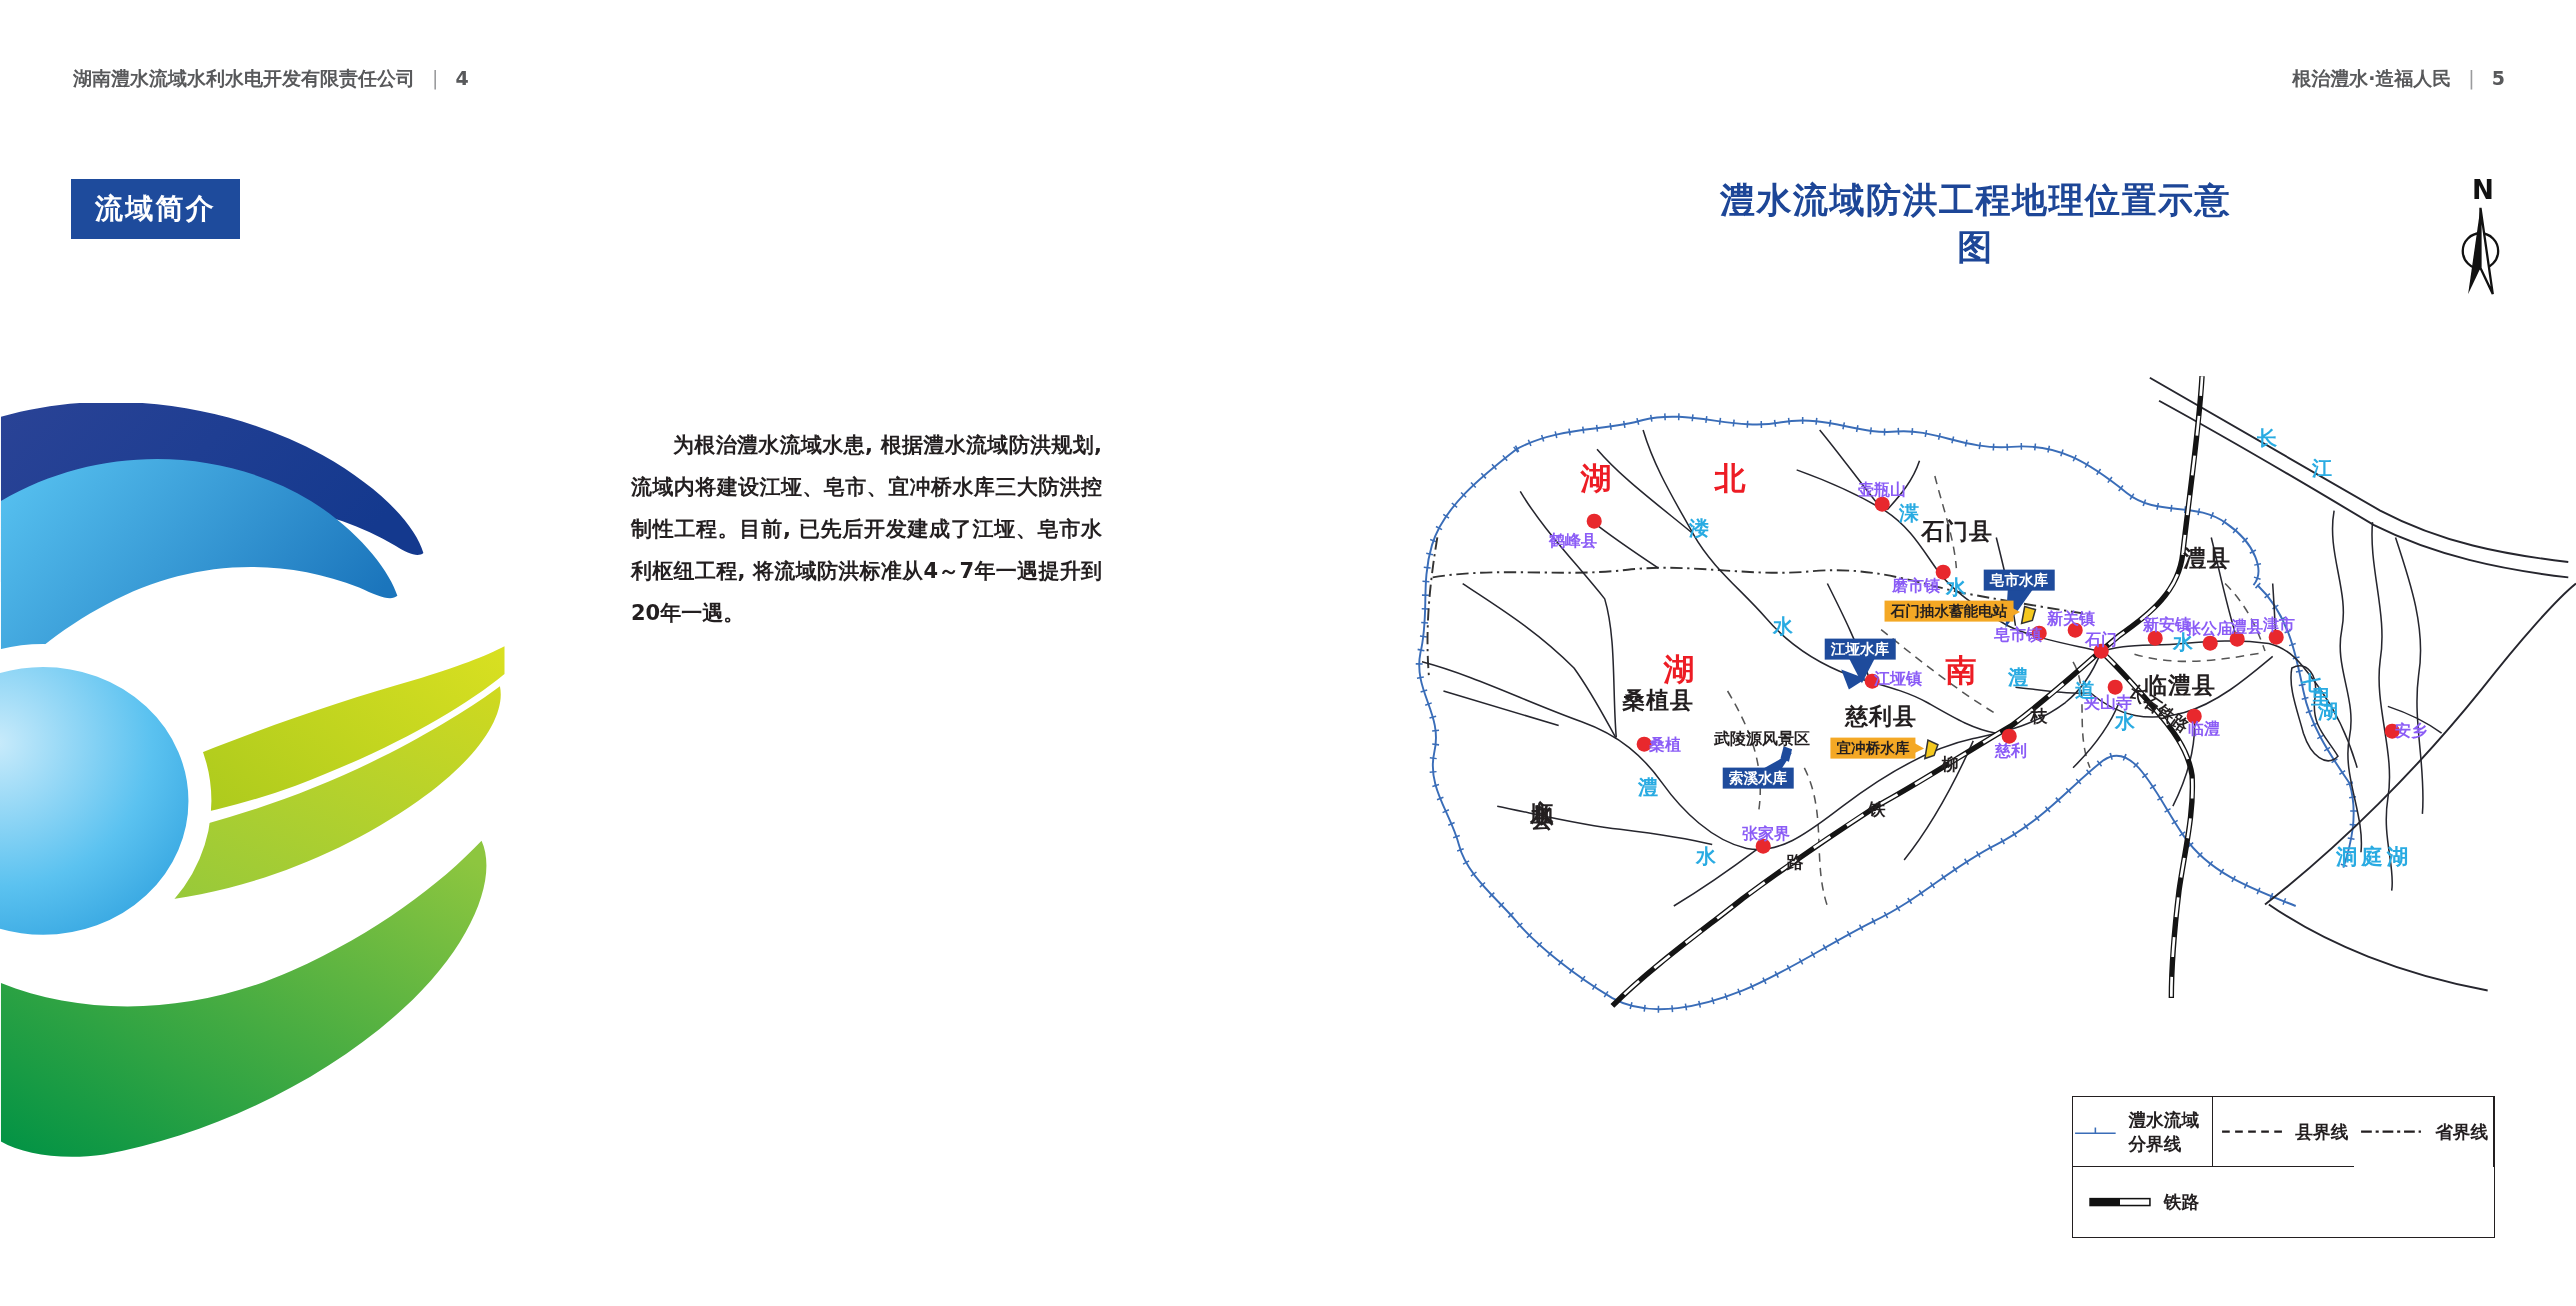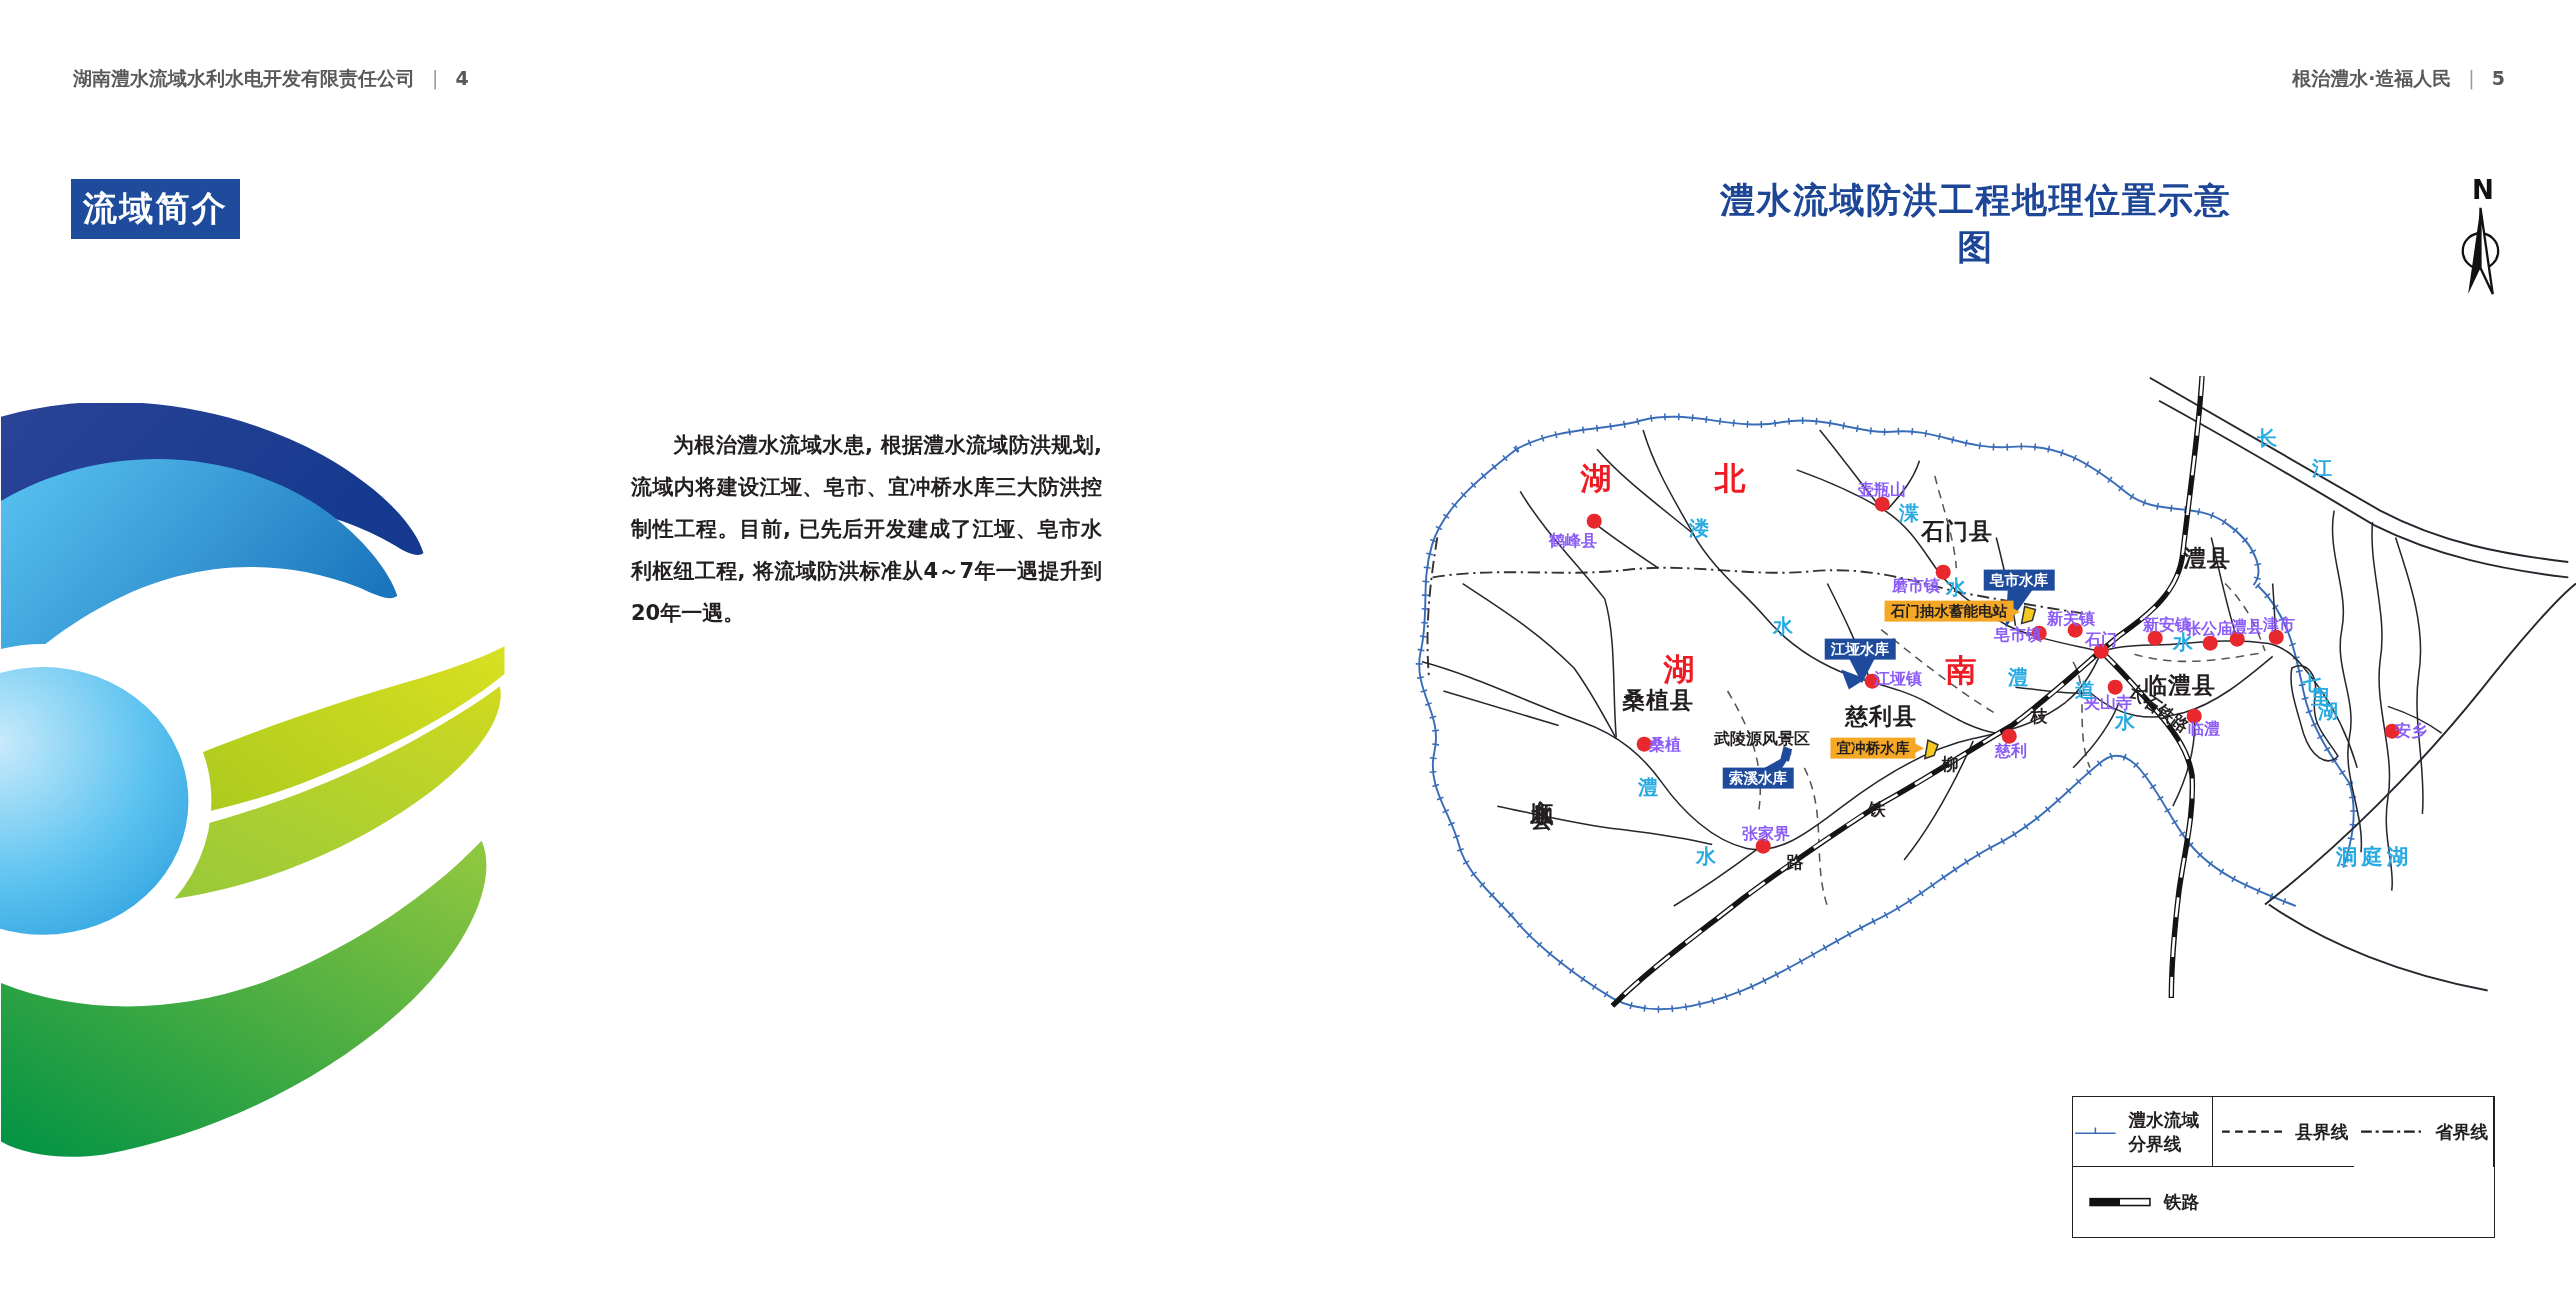--- a/index.html
+++ b/index.html
@@ -6,21 +6,21 @@
   #page{position:relative;width:2576px;height:1306px;background:#ffffff;overflow:hidden;
         font-family:"DejaVu Sans","Liberation Sans",sans-serif;color:#231f20;}
   
   .hdr{position:absolute;top:66px;font-size:19px;font-weight:bold;color:#58595b;white-space:nowrap;}
   .hdr .div{margin:0 17px;color:#9a9b9d;font-weight:normal;}
   #hdr-left{left:73px;}
   #hdr-right{right:71px;text-align:right;}
   
   #section-title-box{position:absolute;left:71px;top:179px;width:169px;height:60px;background:#1e4b9c;
         display:flex;align-items:center;justify-content:center;}
-  #section-title-box span{color:#fff;font-size:34px;font-weight:bold;letter-spacing:2.3px;text-align:right;}
+  #section-title-box span{color:#fff;font-size:28px;font-weight:bold;letter-spacing:2.3px;text-align:right;}
   #body-col{position:absolute;left:631px;top:424px;width:471px;}
   #body-col p{margin:0 0 40px 0;font-size:21px;line-height:42px;font-weight:bold;
         text-align:justify;text-indent:2em;color:#231f20;}
   #logo{position:absolute;left:0;top:403px;width:507px;height:903px;}
   
   #map-title{position:absolute;left:1707px;top:177px;width:537px;text-align:center;
         font-size:35px;font-weight:bold;color:#1d4697;letter-spacing:1.5px;}
   #compass{position:absolute;left:2455px;top:174px;}
   #compass text{font-size:34px;font-weight:bold;fill:#111;font-family:"DejaVu Sans",sans-serif;}
   

